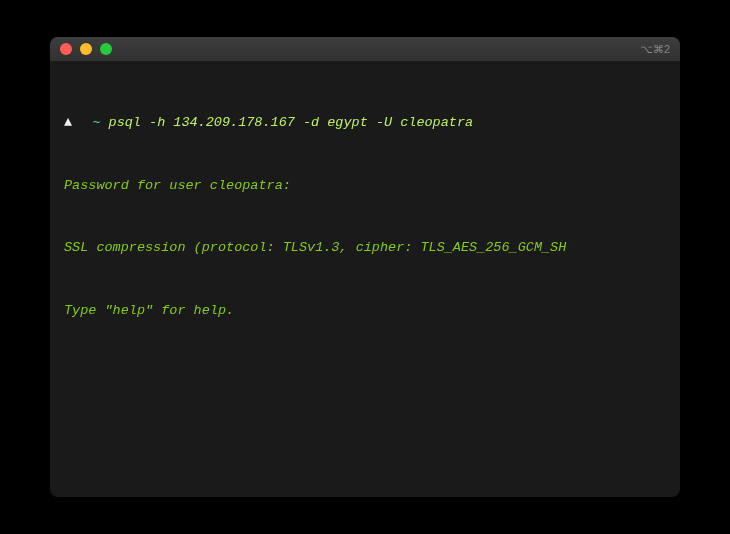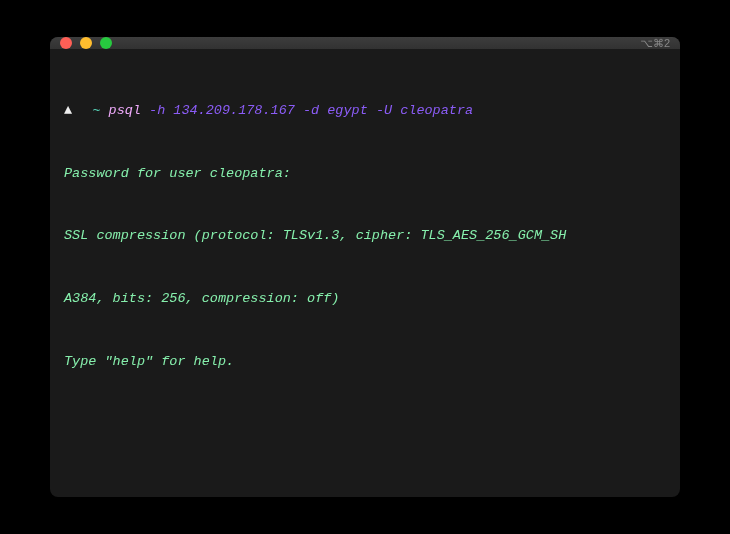--- a/index.html
+++ b/index.html
@@ -59,39 +59,38 @@
       white-space: pre-wrap;
       word-break: break-all;
     }
     .line { display: block; }
     .prompt-arrow {
       color: #eee;
       font-style: normal;
       margin-right: 4px;
     }
     .tilde { color: #56d1b6; }
-    .cmd-green { color: #f0abfc; }
-    .cmd-rest { color: #8b5cf6; }
-    .gray { color: #86efac; }
+    .cmd-green { color: #bef264; }
+    .cmd-rest { color: #bef264; }
+    .gray { color: #84cc16; }
     .spacer { height: 1.55em; }
   </style>
 </head>
 <body>
 
 <div class="window">
   <div class="titlebar">
     <div class="traffic-lights">
       <div class="tl close"></div>
       <div class="tl min"></div>
       <div class="tl max"></div>
     </div>
     <div class="titlebar-right">⌥⌘2</div>
   </div>
   <div class="terminal-body">
     <span class="line"><span class="prompt-arrow">▲</span>  <span class="tilde">~</span> <span class="cmd-green">psql</span><span class="cmd-rest"> -h 134.209.178.167 -d egypt -U cleopatra</span></span>
     <span class="line gray">Password for user cleopatra:</span>
     <span class="line gray">SSL compression (protocol: TLSv1.3, cipher: TLS_AES_256_GCM_SH</span>
-    <span class="line gray">A384, bits: 256, compression: off)</span>
     <span class="line gray">Type "help" for help.</span>
     <div class="spacer"></div>
     
   </div>
 </div>
 
 </body></html>

